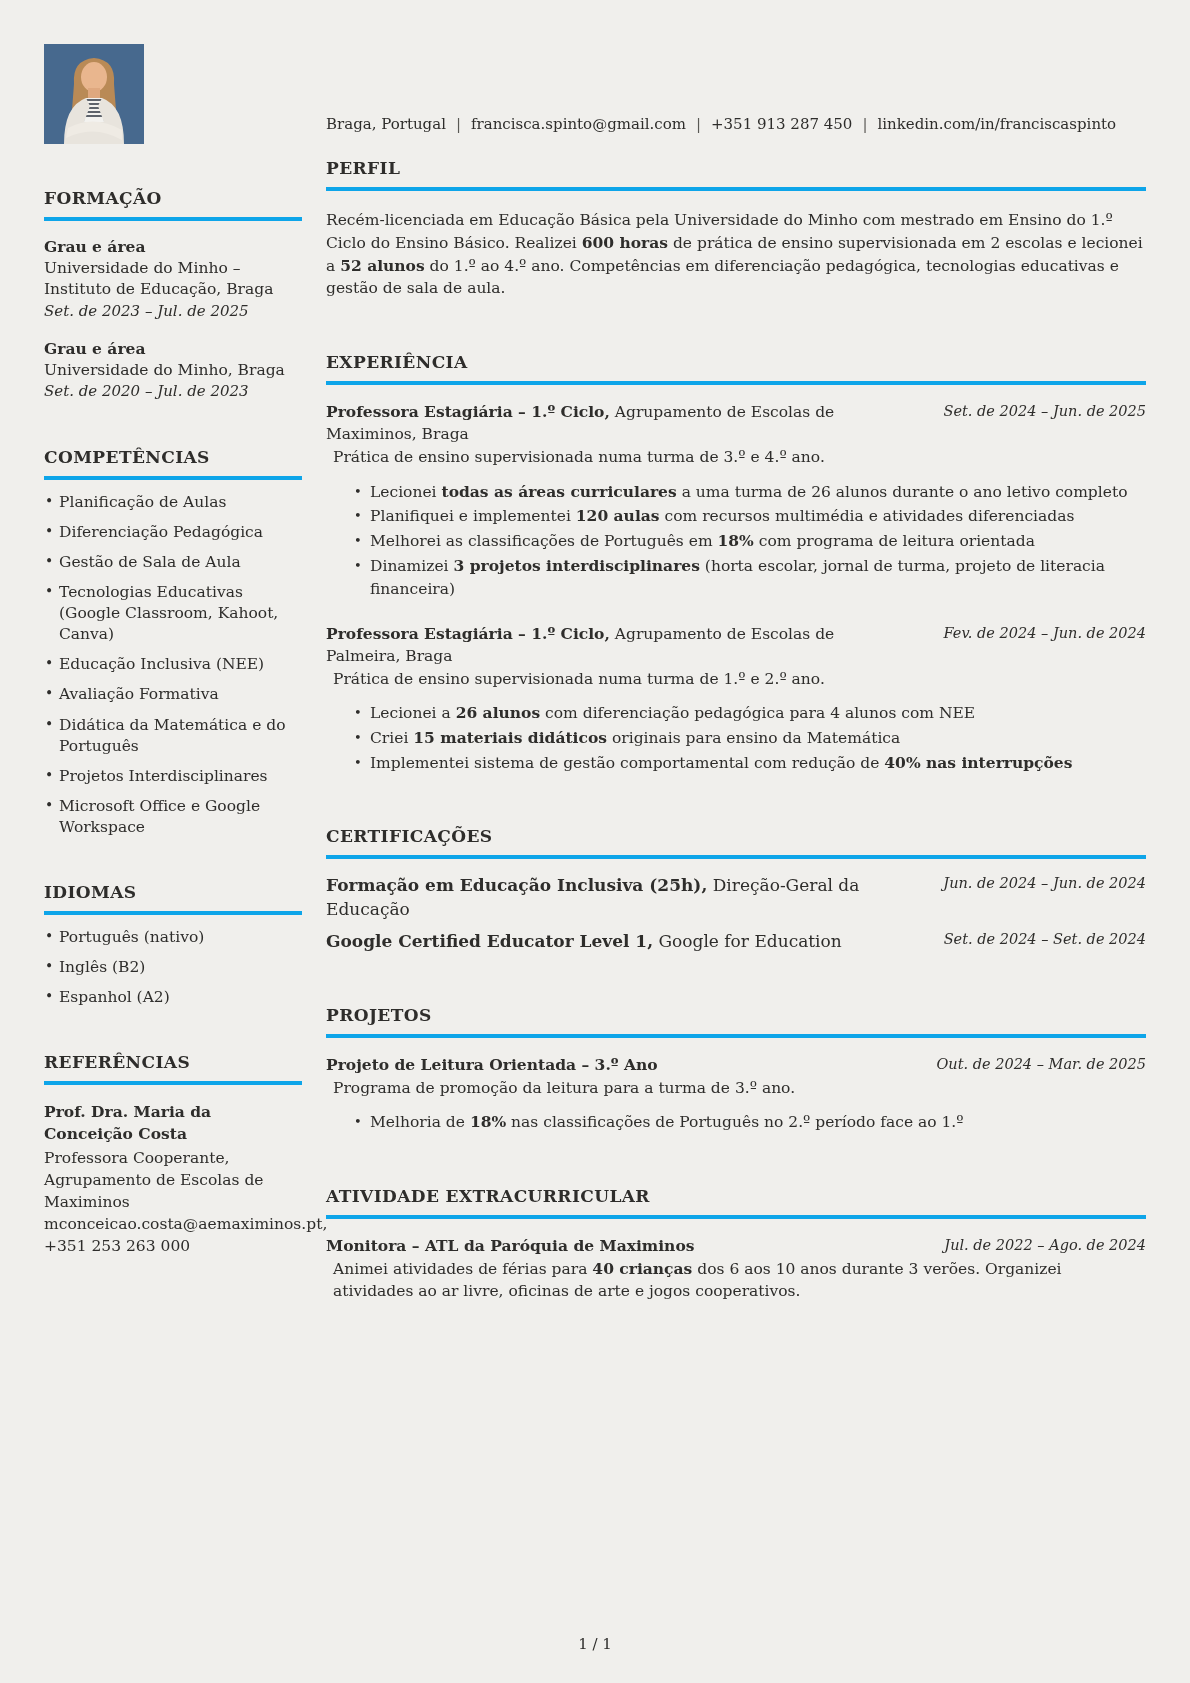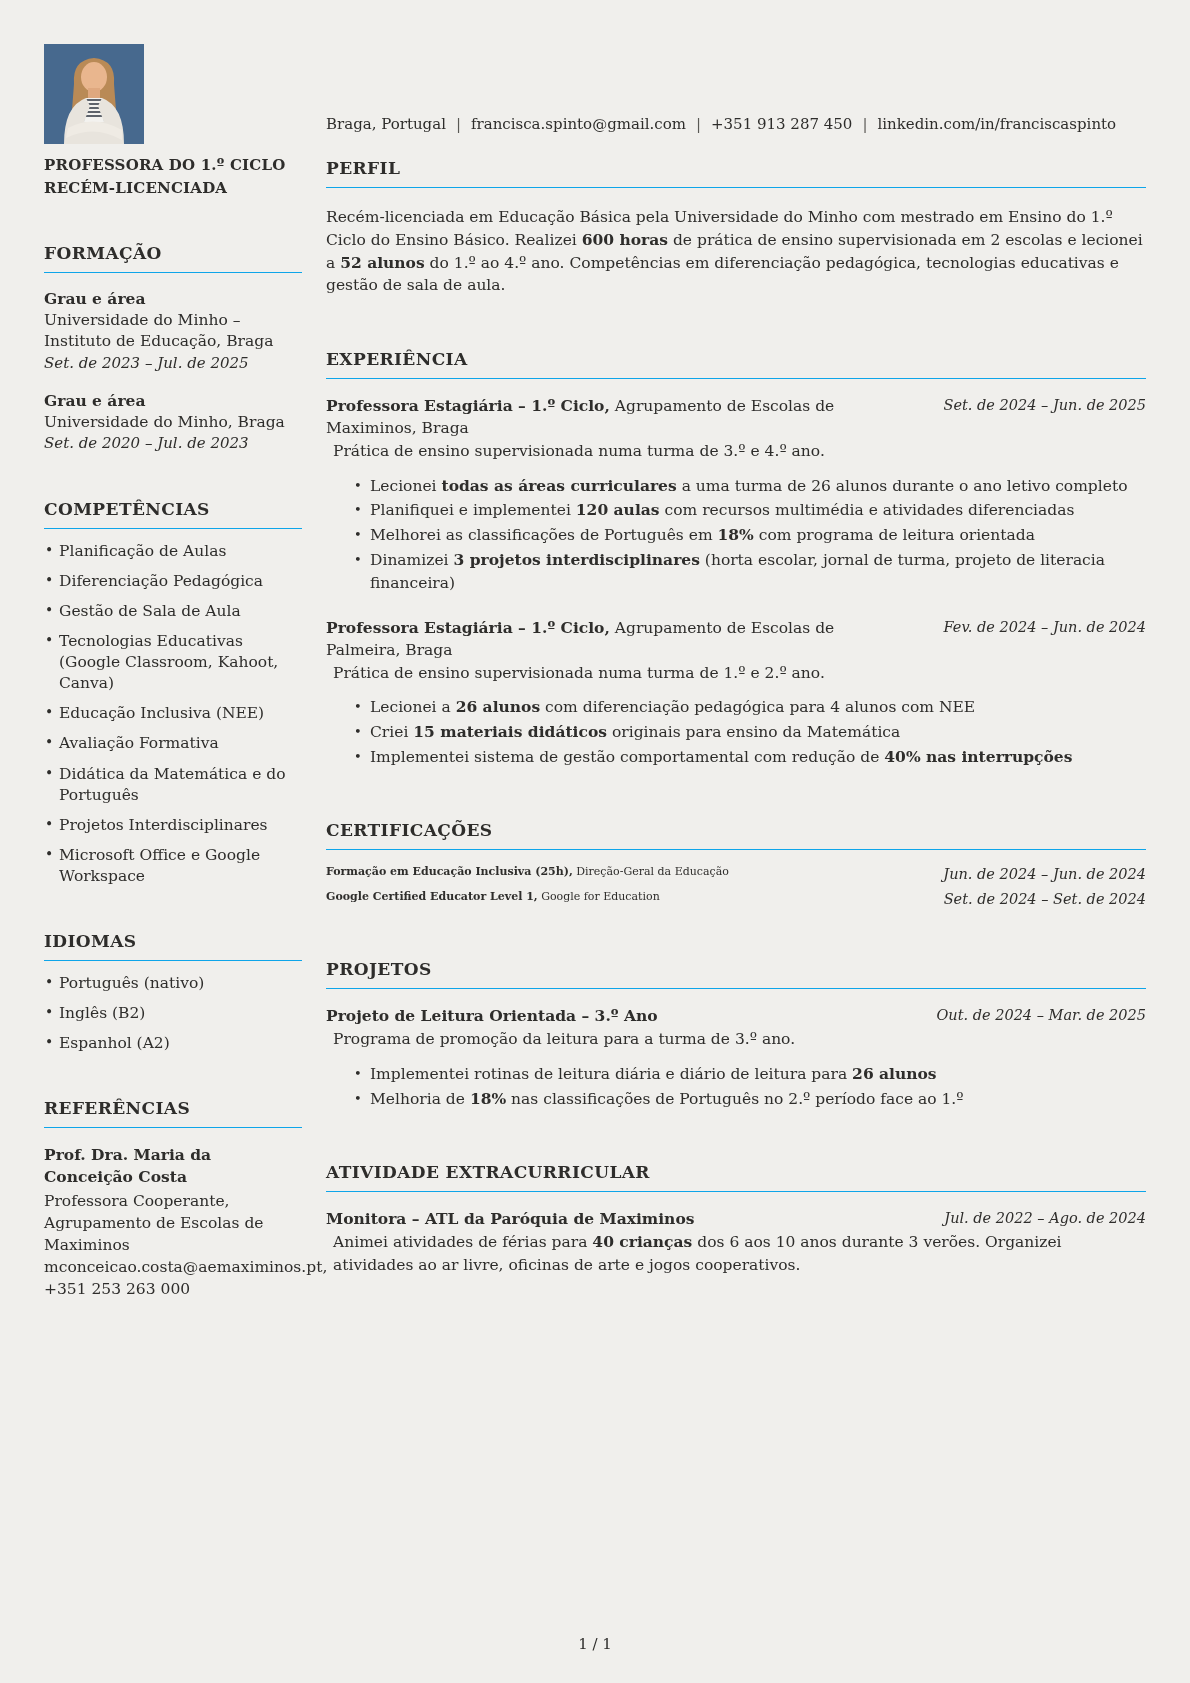--- a/index.html
+++ b/index.html
@@ -52,21 +52,21 @@
   }
   .section {
     margin-top: 44px;
   }
   .section-heading {
     font-size: 17px;
     font-weight: 700;
     letter-spacing: 0.4px;
     margin: 0;
     padding-bottom: 9px;
-    border-bottom: 1px solid #0ea5e9;
+    border-bottom: 4px solid #0ea5e9;
   }
   .side-entry { margin-top: 15px; }
   .side-entry .degree { font-weight: 700; font-size: 15.5px; line-height: 1.4; }
   .side-entry .school { font-size: 15.5px; line-height: 1.4; }
   .side-entry .dates  { font-size: 15px; font-style: italic; line-height: 1.45; }
   ul.side-list {
     list-style: none;
     margin: 12px 0 0 0;
     padding: 0;
   }
@@ -146,21 +146,21 @@
     top: 1px;
     font-size: 13px;
   }
   .cert-row {
     display: flex;
     justify-content: space-between;
     gap: 26px;
     margin-top: 14px;
     align-items: flex-start;
   }
-  .cert-row .cert-text { font-size: 11px; line-height: 1.42; max-width: 565px; }
+  .cert-row .cert-text { font-size: 17px; line-height: 1.42; max-width: 565px; }
   strong { font-weight: 700; }
   
   .footer {
     position: absolute;
     left: 0;
     right: 0;
     bottom: 30px;
     text-align: center;
     font-size: 15px;
     color: #2e2d2b;
@@ -185,21 +185,20 @@
         <rect x="44" y="44" width="12" height="10" fill="#dfa87f"></rect>
 
         <path d="M42 54 L58 54 L60 78 L40 78 Z" fill="#f3f2ef"></path>
         <path d="M42 56 L58 56 M41 60 L59 60 M41 64 L59 64 M40 68 L60 68 M40 72 L60 72" stroke="#2e3440" stroke-width="1.6" fill="none"></path>
 
         <path d="M20 100 Q20 62 42 54 L46 62 L40 78 L60 78 L54 62 L58 54 Q80 62 80 100 Z" fill="#e8e4dd"></path>
 
         <path d="M24 84 Q50 70 78 86 L78 96 Q50 80 22 94 Z" fill="#efebe4"></path>
       </svg>
 
-      <p class="role-title">PROFESSORA DO 1.º CICLO RECÉM-LICENCIADA</p>
 
       <div class="section">
         <h2 class="section-heading">FORMAÇÃO</h2>
         <div class="side-entry">
           <div class="degree">Grau e área</div>
           <div class="school">Universidade do Minho – Instituto de Educação, Braga</div>
           <div class="dates">Set. de 2023 – Jul. de 2025</div>
         </div>
         <div class="side-entry">
           <div class="degree">Grau e área</div>
@@ -298,21 +297,20 @@
 
       <div class="main-section">
         <h2 class="section-heading">PROJETOS</h2>
         <div class="entry">
           <div class="entry-head">
             <div class="entry-title"><strong>Projeto de Leitura Orientada – 3.º Ano</strong></div>
             <div class="entry-date">Out. de 2024 – Mar. de 2025</div>
           </div>
           <div class="entry-summary">Programa de promoção da leitura para a turma de 3.º ano.</div>
           <ul class="bullets">
-            <li><span>Implementei rotinas de leitura diária e diário de leitura para </span><strong>26 alunos</strong></li>
             <li><span>Melhoria de </span><strong>18%</strong><span> nas classificações de Português no 2.º período face ao 1.º</span></li>
           </ul>
         </div>
       </div>
 
       <div class="main-section">
         <h2 class="section-heading">ATIVIDADE EXTRACURRICULAR</h2>
         <div class="entry">
           <div class="entry-head">
             <div class="entry-title"><strong>Monitora – ATL da Paróquia de Maximinos</strong></div>

